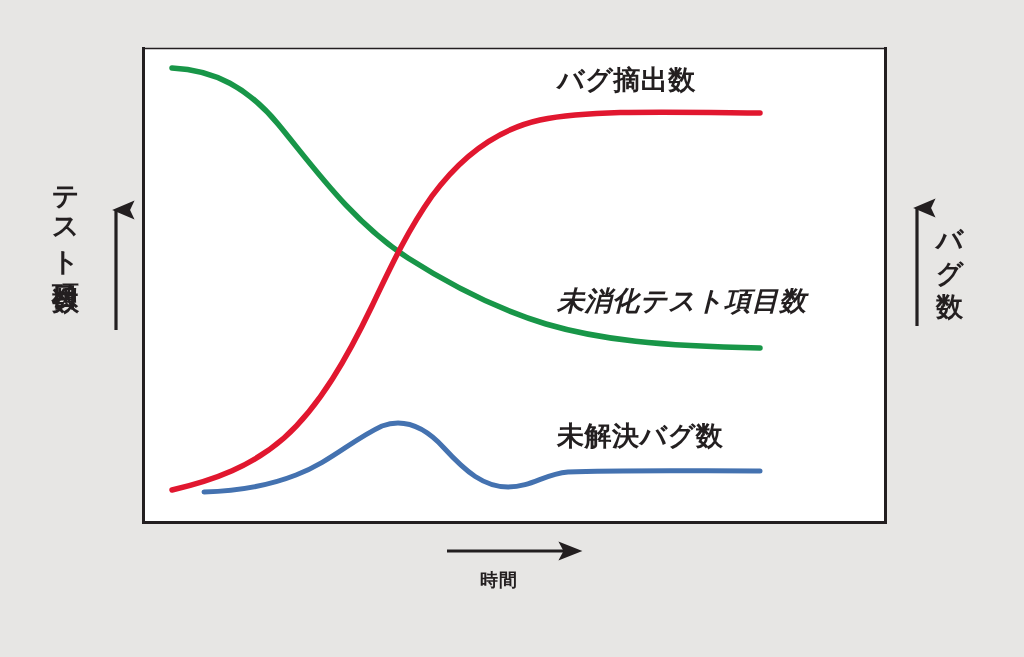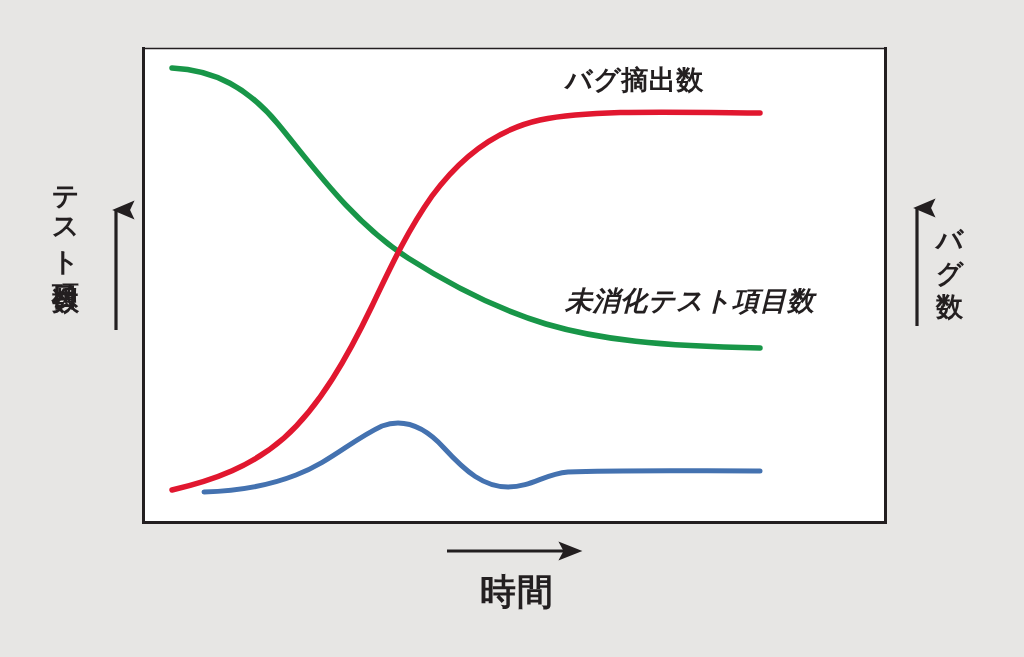--- a/index.html
+++ b/index.html
@@ -47,30 +47,29 @@
     top: 208px;
   }
   .series-label {
     position: absolute;
     font-size: 27px;
     font-weight: 700;
     color: #231f20;
     white-space: nowrap;
     letter-spacing: 0.5px;
     font-family: "DejaVu Sans", "Liberation Sans", sans-serif;
-    margin-left: 8px;
   }
   #label-bug-detected { left: 557px; top: 62px; }
   #label-remaining-tests { left: 557px; top: 283px; font-style: italic; }
   #label-open-bugs { left: 557px; top: 418px; }
   #x-axis-label {
     position: absolute;
     left: 480px;
     top: 568px;
-    font-size: 36px;
+    font-size: 18px;
     font-weight: 700;
     color: #231f20;
     letter-spacing: 1px;
     white-space: nowrap;
     font-family: "DejaVu Sans", "Liberation Sans", sans-serif;
   }
 </style>
 </head>
 <body>
 
@@ -122,16 +121,17 @@
   </svg>
 
   <div class="vlabel" id="y-left-label">テスト項目数</div>
 
   <div class="vlabel" id="y-right-label">バグ数</div>
 
   <div class="series-label" id="label-bug-detected">バグ摘出数</div>
 
   <div class="series-label" id="label-remaining-tests">未消化テスト項目数</div>
 
+  <div class="series-label" id="label-open-bugs">未解決バグ数</div>
 
   <div id="x-axis-label">時間</div>
 
 </div>
 
 </body></html>

